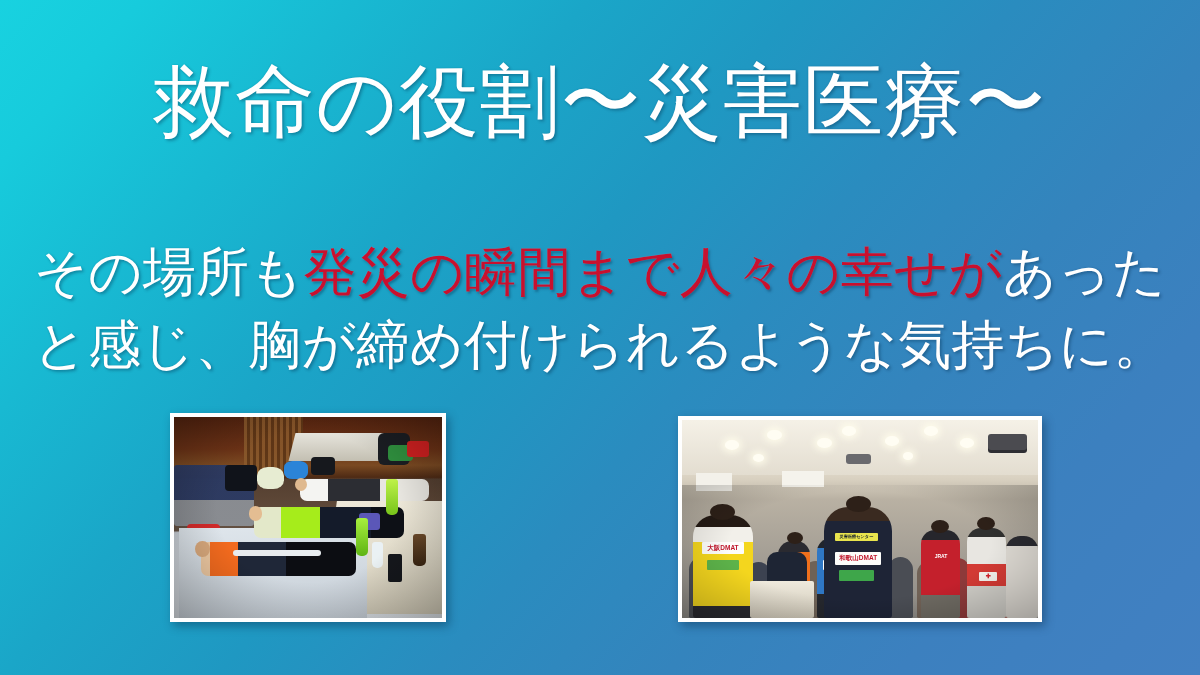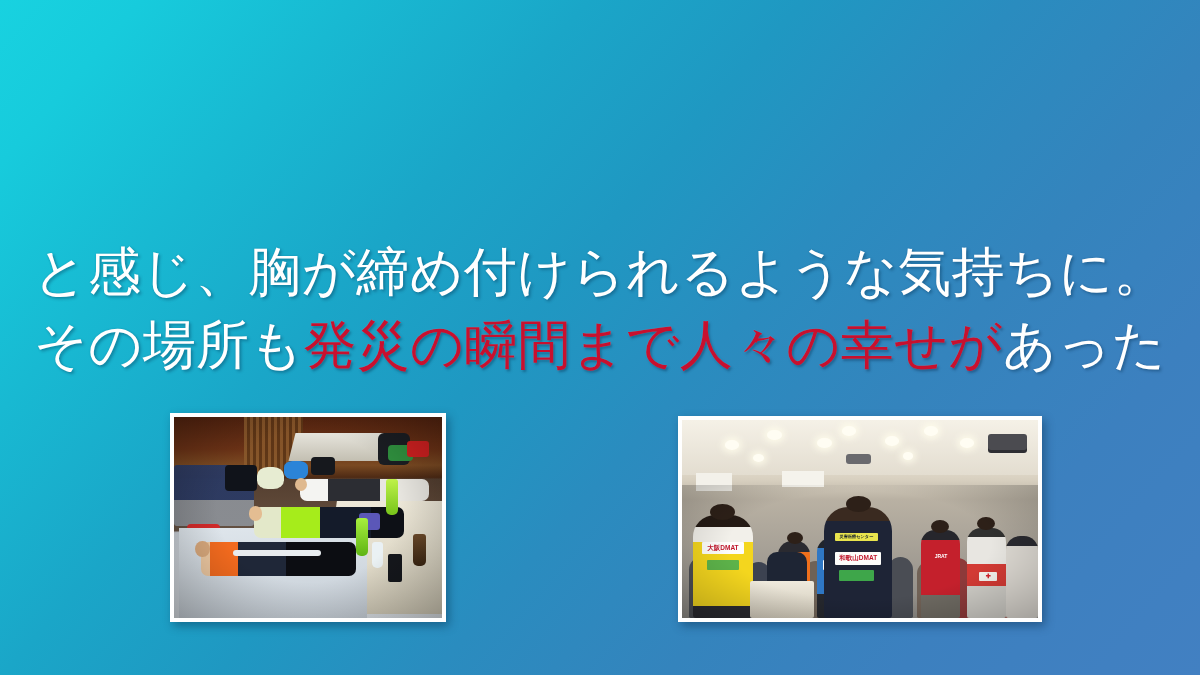--- a/index.html
+++ b/index.html
@@ -182,29 +182,32 @@
     font-family:"Liberation Sans", sans-serif; font-weight:700;
     color:#c0152b; overflow:hidden; line-height:1; }
   .p2 .vign{ position:absolute; inset:0;
     background:radial-gradient(ellipse at 50% 45%, rgba(0,0,0,0) 52%, rgba(0,0,0,0.26) 100%); }
 </style>
 </head>
 <body>
 
 <div class="slide">
 
+  <div class="title-wrap">
+    <div class="title">救命の役割〜災害医療〜</div>
+  </div>
 
   <div class="subtitle-wrap">
+
+    <div class="sub-line">
+      <span>その場所も</span><span class="hl">発災の瞬間まで人々の幸せが</span><span>あった</span>
+    </div>
 
     <div class="sub-line">
       <span>と感じ、胸が締め付けられるような気持ちに。</span>
-    </div>
-
-    <div class="sub-line">
-      <span>その場所も</span><span class="hl">発災の瞬間まで人々の幸せが</span><span>あった</span>
     </div>
 
   </div>
 
   <div class="photo" id="photo-left">
     <div class="inner">
       <div class="p1">
         <div class="wood-slats"></div>
         <div class="tablewhite"></div>
         <div class="chairs"></div>

